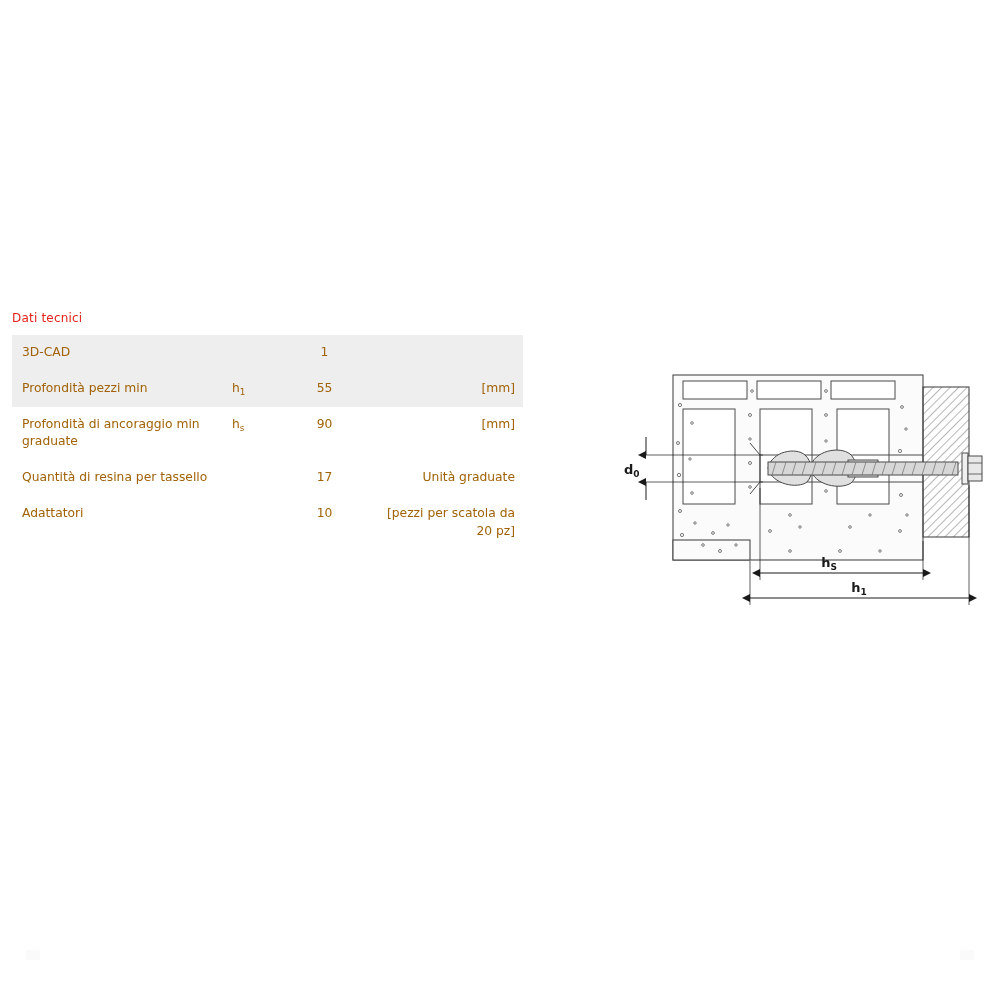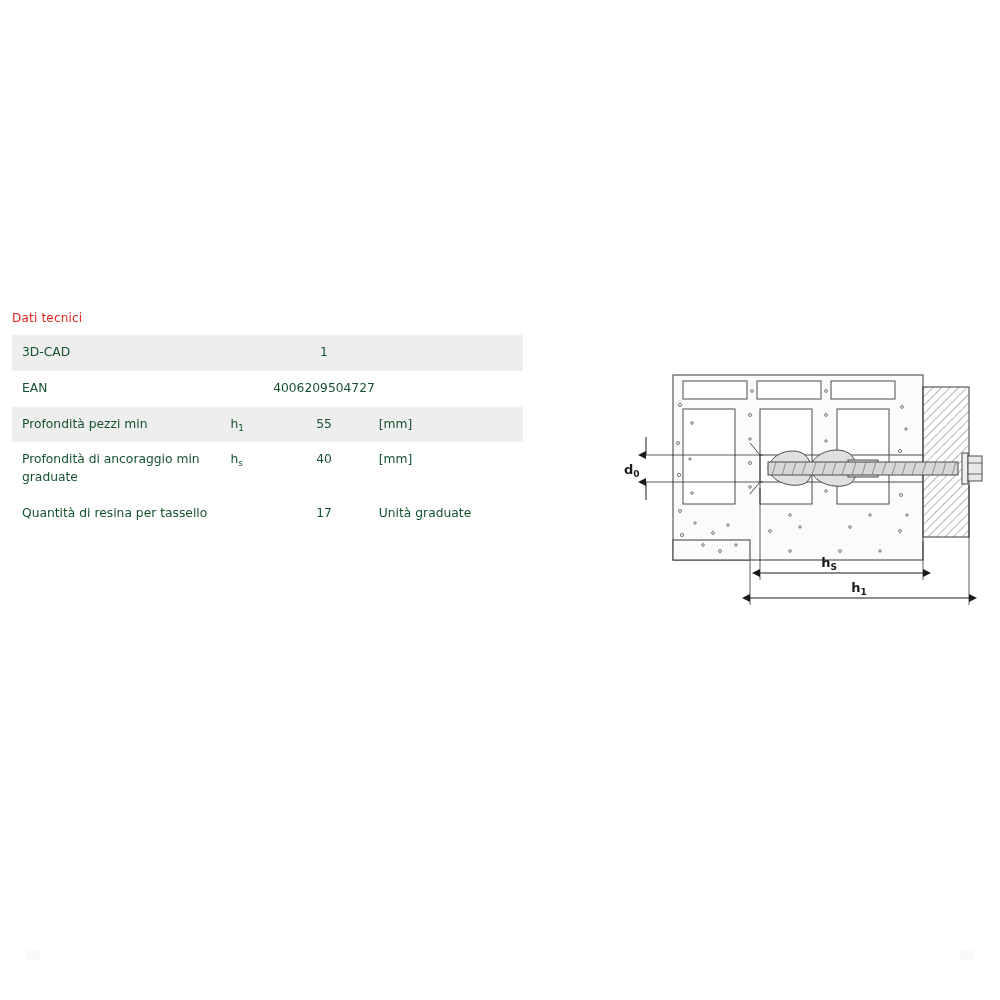--- a/index.html
+++ b/index.html
@@ -29,21 +29,21 @@
   }
 
   
   #tech-table {
     position: absolute;
     left: 12px;
     top: 335px;
     width: 511px;
     border-collapse: collapse;
     font-size: 12.3px;
-    color: #14532d;
+    color: #a16207;
   }
   #tech-table tr.shaded td {
     background: #eeeeee;
   }
   #tech-table tr.plain td {
     background: #ffffff;
   }
   #tech-table td {
     padding: 9px 0 9px 0;
     vertical-align: top;
@@ -57,21 +57,21 @@
     width: 40px;
     text-align: left;
     white-space: nowrap;
   }
   #tech-table td.c-val {
     width: 110px;
     text-align: center;
   }
   #tech-table td.c-unit {
     width: 140px;
-    text-align: left;
+    text-align: right;
     padding-right: 8px;
   }
   #tech-table sub {
     font-size: 0.72em;
     line-height: 0;
   }
 
   
   #drawing-wrap {
     position: absolute;
@@ -109,50 +109,50 @@
 <table id="tech-table">
   <tbody>
 
     <tr class="shaded">
       <td class="c-label">3D-CAD</td>
       <td class="c-sym"><span></span><sub></sub></td>
       <td class="c-val">1</td>
       <td class="c-unit"></td>
     </tr>
 
-    <tr class="plain">
-      <td class="c-label">EAN</td>
-      <td class="c-sym"><span></span><sub></sub></td>
-      <td class="c-val">4006209504727</td>
-      <td class="c-unit"></td>
-    </tr>
 
     <tr class="shaded">
       <td class="c-label">Profondità pezzi min</td>
       <td class="c-sym"><span>h</span><sub>1</sub></td>
       <td class="c-val">55</td>
       <td class="c-unit">[mm]</td>
     </tr>
 
     <tr class="plain">
       <td class="c-label">Profondità di ancoraggio min graduate</td>
       <td class="c-sym"><span>h</span><sub>s</sub></td>
-      <td class="c-val">40</td>
+      <td class="c-val">90</td>
       <td class="c-unit">[mm]</td>
     </tr>
 
 
     <tr class="plain">
       <td class="c-label">Quantità di resina per tassello</td>
       <td class="c-sym"><span></span><sub></sub></td>
       <td class="c-val">17</td>
       <td class="c-unit">Unità graduate</td>
     </tr>
 
 
+    <tr class="plain">
+      <td class="c-label">Adattatori</td>
+      <td class="c-sym"><span></span><sub></sub></td>
+      <td class="c-val">10</td>
+      <td class="c-unit">[pezzi per scatola da 20 pz]</td>
+    </tr>
 
   </tbody>
 </table>
 
 <div id="drawing-wrap">
   <svg width="392" height="280" viewBox="0 0 392 280" xmlns="http://www.w3.org/2000/svg">
     <defs>
       <pattern id="hatch" width="6" height="6" patternTransform="rotate(45)" patternUnits="userSpaceOnUse">
         <line x1="0" y1="0" x2="0" y2="6" stroke="#4a4a4a" stroke-width="0.8"></line>
       </pattern>

